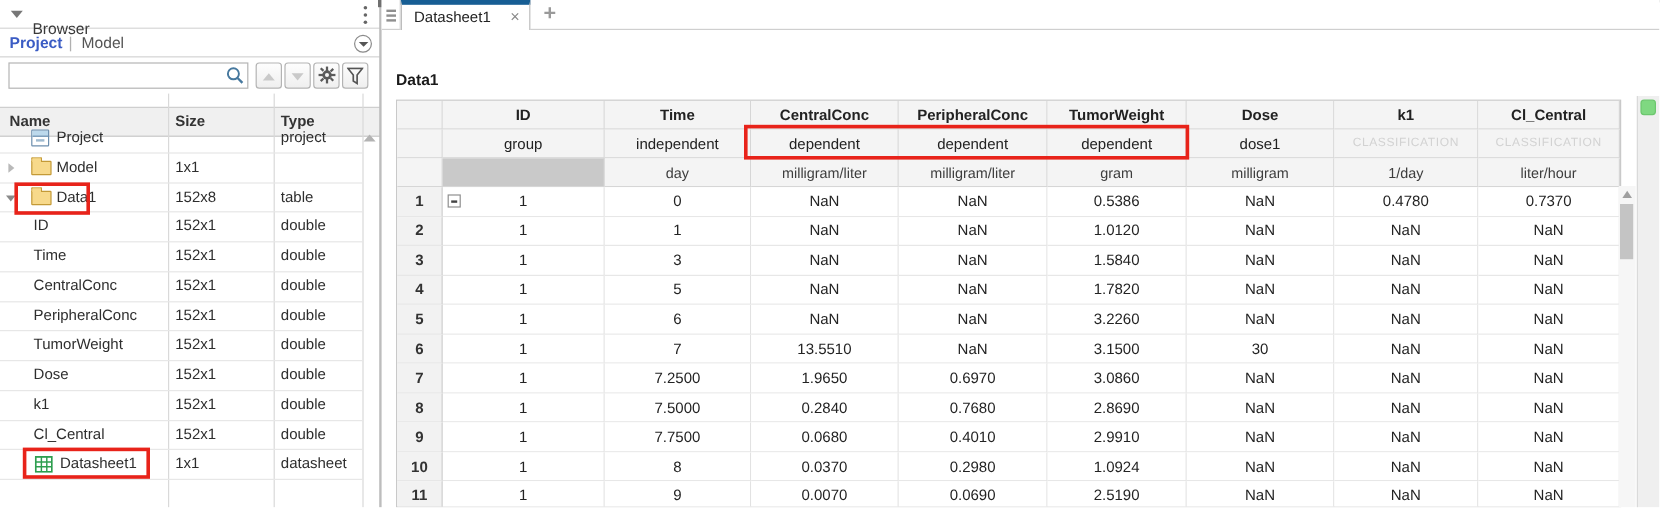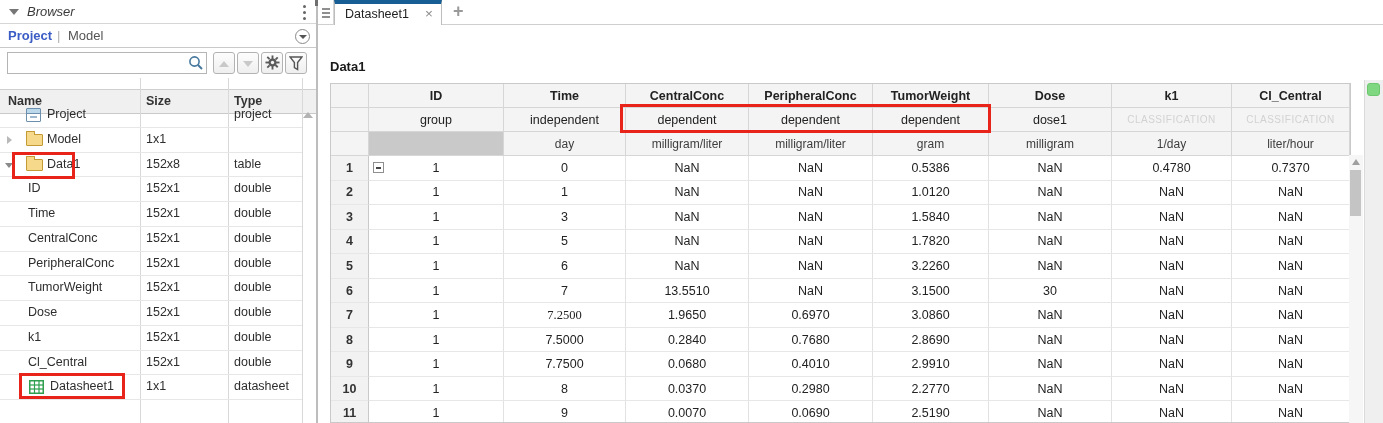--- a/index.html
+++ b/index.html
@@ -10,21 +10,21 @@
 
   
   .top-strip { left:442px; top:0; width:941px; height:2px; background:#a9a9a9; }
   .top-tick { top:0; width:2px; height:6px; background:#7d7d7d; }
 
   
   #left-panel { left:0; top:0; width:317px; height:423px; background:#fff; }
   .browser-bar { left:0; top:0; width:317px; height:24px; border-bottom:1px solid #d6d6d6; }
   .tri-down { width:0; height:0; border-left:5px solid transparent; border-right:5px solid transparent; border-top:6px solid #777; }
   .browser-collapse { left:9px; top:9px; }
-  .browser-title { left:27px; top:4px; color:#3a3a3a; font-size:13px;font-style:italic; }
+  .browser-title { left:27px; top:16px; color:#3a3a3a; font-size:13px; }
   .kebab { right:11px; top:5px; width:3px; }
   .kebab i { display:block; width:3px; height:3px; border-radius:50%; background:#666; margin-bottom:3px; }
 
   .pm-bar { left:0; top:24px; width:317px; height:24px; border-bottom:1px solid #c9c9c9; }
   .pm-project { left:8px; top:4px; color:#3b5cc4; font-weight:bold; font-size:13px; }
   .pm-sep { left:57px; top:4px; color:#b0b0b0; font-size:13px; }
   .pm-model { left:68px; top:4px; color:#555; font-size:13px; }
   .circle-chevron { right:7px; top:5px; width:15px; height:15px; border:1px solid #8a8a8a; border-radius:50%; }
   .circle-chevron b { position:absolute; left:3px; top:5px; width:0; height:0; border-left:4px solid transparent; border-right:4px solid transparent; border-top:4px solid #555; }
 
@@ -383,21 +383,21 @@
         <div class="scell " style="width: 123px; flex: 0 0 123px;">13.5510</div>
         <div class="scell " style="width: 124px; flex: 0 0 124px;">NaN</div>
         <div class="scell " style="width: 116px; flex: 0 0 116px;">3.1500</div>
         <div class="scell " style="width: 123px; flex: 0 0 123px;">30</div>
         <div class="scell " style="width: 120px; flex: 0 0 120px;">NaN</div>
         <div class="scell " style="width: 118px; flex: 0 0 118px;">NaN</div>
       </div>
       <div class="srow drow">
         <div class="scell rownum" style="width: 38px; flex: 0 0 38px;">7</div>
         <div class="scell " style="width: 135px; flex: 0 0 135px;">1</div>
-        <div class="scell " style="width: 122px; flex: 0 0 122px; font-family: Liberation Serif, serif;">7.2500</div>
+        <div class="scell " style="width: 122px; flex: 0 0 122px;">7.2500</div>
         <div class="scell " style="width: 123px; flex: 0 0 123px;">1.9650</div>
         <div class="scell " style="width: 124px; flex: 0 0 124px;">0.6970</div>
         <div class="scell " style="width: 116px; flex: 0 0 116px;">3.0860</div>
         <div class="scell " style="width: 123px; flex: 0 0 123px;">NaN</div>
         <div class="scell " style="width: 120px; flex: 0 0 120px;">NaN</div>
         <div class="scell " style="width: 118px; flex: 0 0 118px;">NaN</div>
       </div>
       <div class="srow drow">
         <div class="scell rownum" style="width: 38px; flex: 0 0 38px;">8</div>
         <div class="scell " style="width: 135px; flex: 0 0 135px;">1</div>
@@ -419,21 +419,21 @@
         <div class="scell " style="width: 123px; flex: 0 0 123px;">NaN</div>
         <div class="scell " style="width: 120px; flex: 0 0 120px;">NaN</div>
         <div class="scell " style="width: 118px; flex: 0 0 118px;">NaN</div>
       </div>
       <div class="srow drow">
         <div class="scell rownum" style="width: 38px; flex: 0 0 38px;">10</div>
         <div class="scell " style="width: 135px; flex: 0 0 135px;">1</div>
         <div class="scell " style="width: 122px; flex: 0 0 122px;">8</div>
         <div class="scell " style="width: 123px; flex: 0 0 123px;">0.0370</div>
         <div class="scell " style="width: 124px; flex: 0 0 124px;">0.2980</div>
-        <div class="scell " style="width: 116px; flex: 0 0 116px;">2.2770</div>
+        <div class="scell " style="width: 116px; flex: 0 0 116px;">1.0924</div>
         <div class="scell " style="width: 123px; flex: 0 0 123px;">NaN</div>
         <div class="scell " style="width: 120px; flex: 0 0 120px;">NaN</div>
         <div class="scell " style="width: 118px; flex: 0 0 118px;">NaN</div>
       </div>
       <div class="srow drow">
         <div class="scell rownum" style="width: 38px; flex: 0 0 38px;">11</div>
         <div class="scell " style="width: 135px; flex: 0 0 135px;">1</div>
         <div class="scell " style="width: 122px; flex: 0 0 122px;">9</div>
         <div class="scell " style="width: 123px; flex: 0 0 123px;">0.0070</div>
         <div class="scell " style="width: 124px; flex: 0 0 124px;">0.0690</div>

